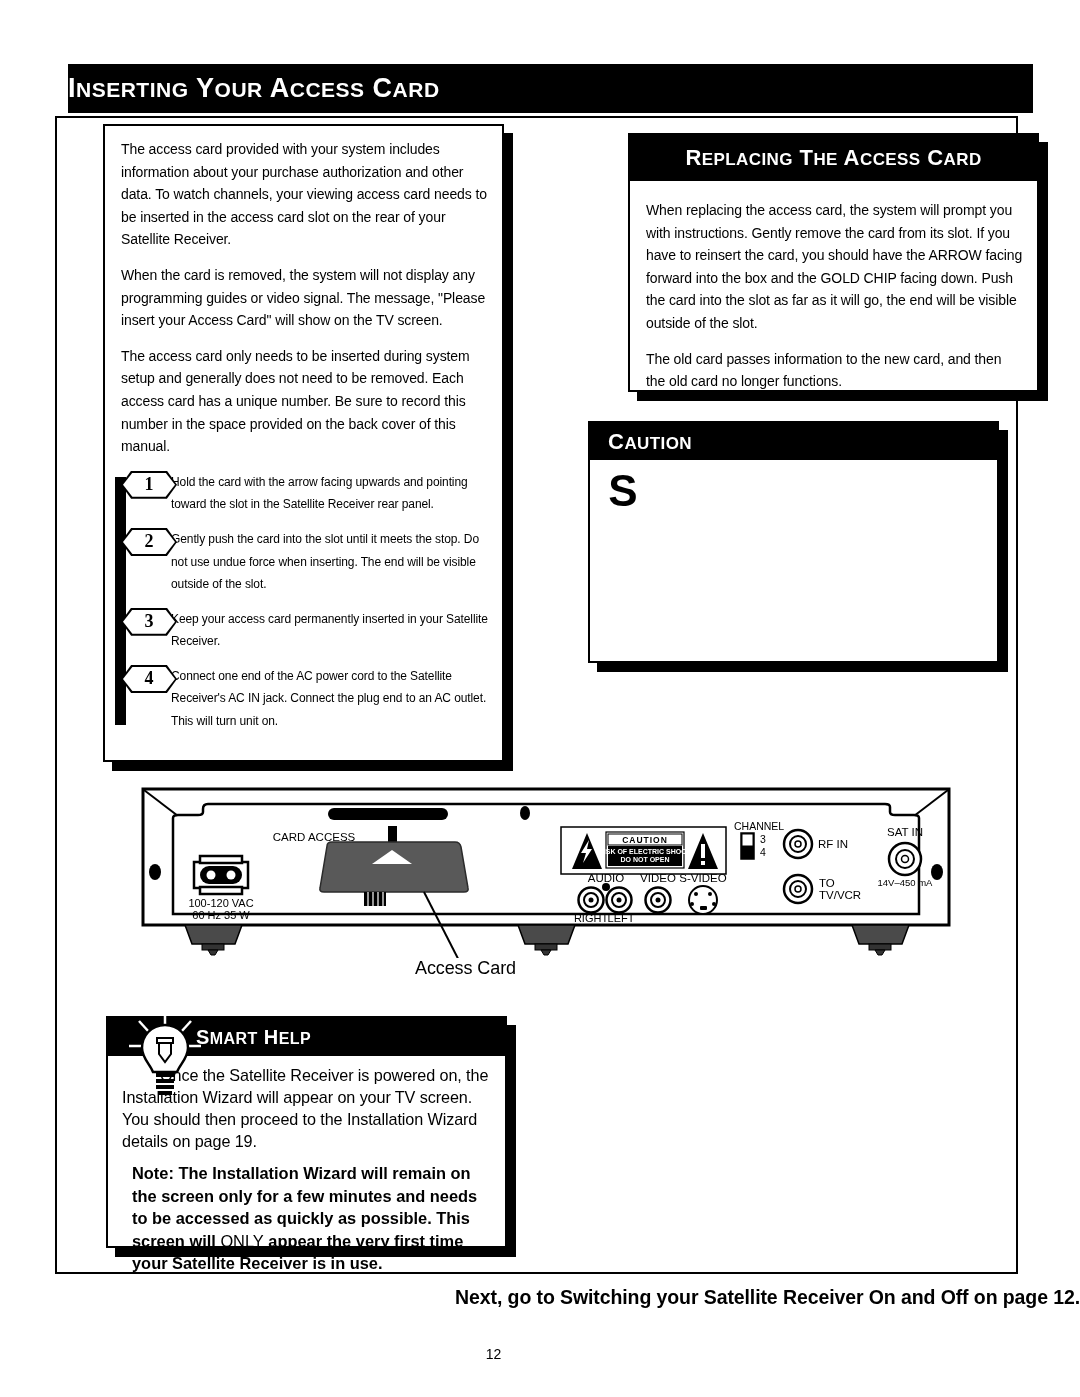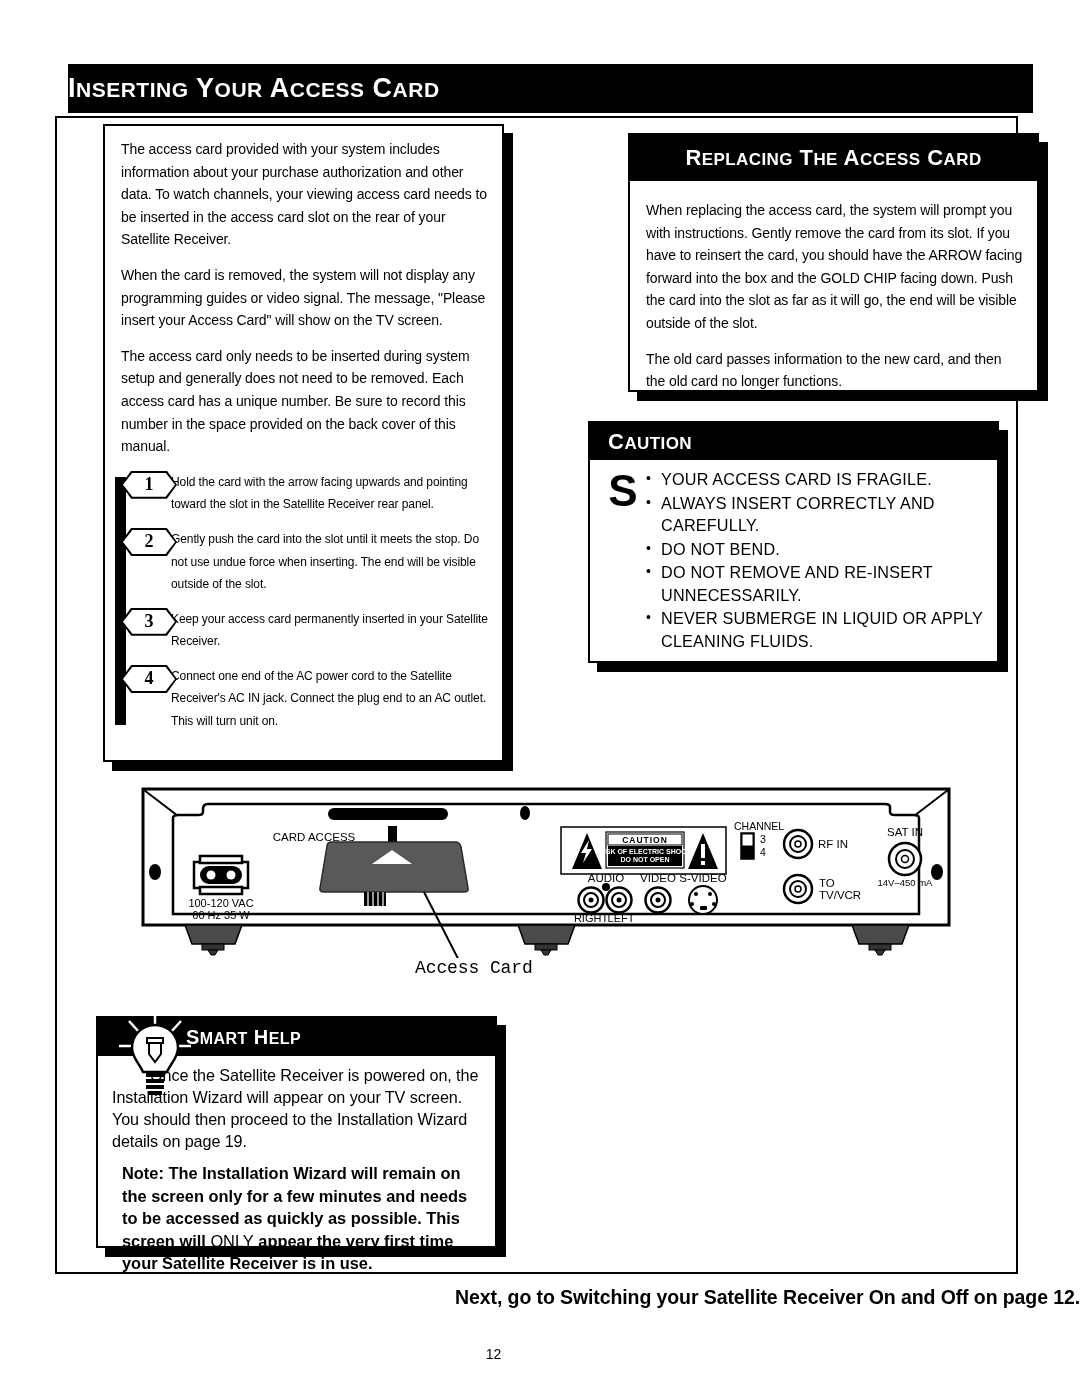--- a/index.html
+++ b/index.html
@@ -186,21 +186,21 @@
   .caution-list li::before {
     content: "\2022";
     position: absolute;
     left: 0;
     top: -1px;
     font-size: 14px;
   }
 
   
   #smart-help {
-    left: 96px;
+    left: 106px;
     top: 1016px;
     width: 401px;
     height: 232px;
   }
   #smart-help .sub-banner {
     height: 38px;
     justify-content: flex-start;
     padding-left: 88px;
   }
   #smart-help .sub-banner .c1 { font-size: 20px; }
@@ -231,21 +231,20 @@
     top: 786px;
     width: 812px;
     height: 172px;
   }
   .callout-label {
     position: absolute;
     left: 415px;
     top: 958px;
     font-size: 18px;
     letter-spacing: -0.1px;
-    font-family: Liberation Mono, monospace;
   }
 
   
   .footer-line {
     position: absolute;
     left: 0;
     top: 1286px;
     width: 1080px;
     text-align: right;
     font-size: 19.5px;
@@ -324,27 +323,20 @@
     <p class="para">The old card passes information to the new card, and then the old card no longer functions.</p>
   </div>
 </div>
 
 <div class="shadowbox" id="caution-box">
   <div class="sub-banner left-align">
     <span class="smallcaps"><span class="c1">C</span><span class="cr">AUTION</span></span>
   </div>
   <div class="caution-body">
     <div class="caution-glyph">S</div>
-    <ul class="caution-list">
-      <li>YOUR ACCESS CARD IS FRAGILE.</li>
-      <li>ALWAYS INSERT CORRECTLY AND CAREFULLY.</li>
-      <li>DO NOT BEND.</li>
-      <li>DO NOT REMOVE AND RE-INSERT UNNECESSARILY.</li>
-      <li>NEVER SUBMERGE IN LIQUID OR APPLY CLEANING FLUIDS.</li>
-    </ul>
   </div>
 </div>
 
 <svg id="receiver" viewBox="0 0 812 172">
 
   <rect x="3" y="3" width="806" height="136" fill="#fff" stroke="#000" stroke-width="3"></rect>
 
   <line x1="4" y1="4" x2="38" y2="30" stroke="#000" stroke-width="2"></line>
   <line x1="808" y1="4" x2="774" y2="30" stroke="#000" stroke-width="2"></line>
 

